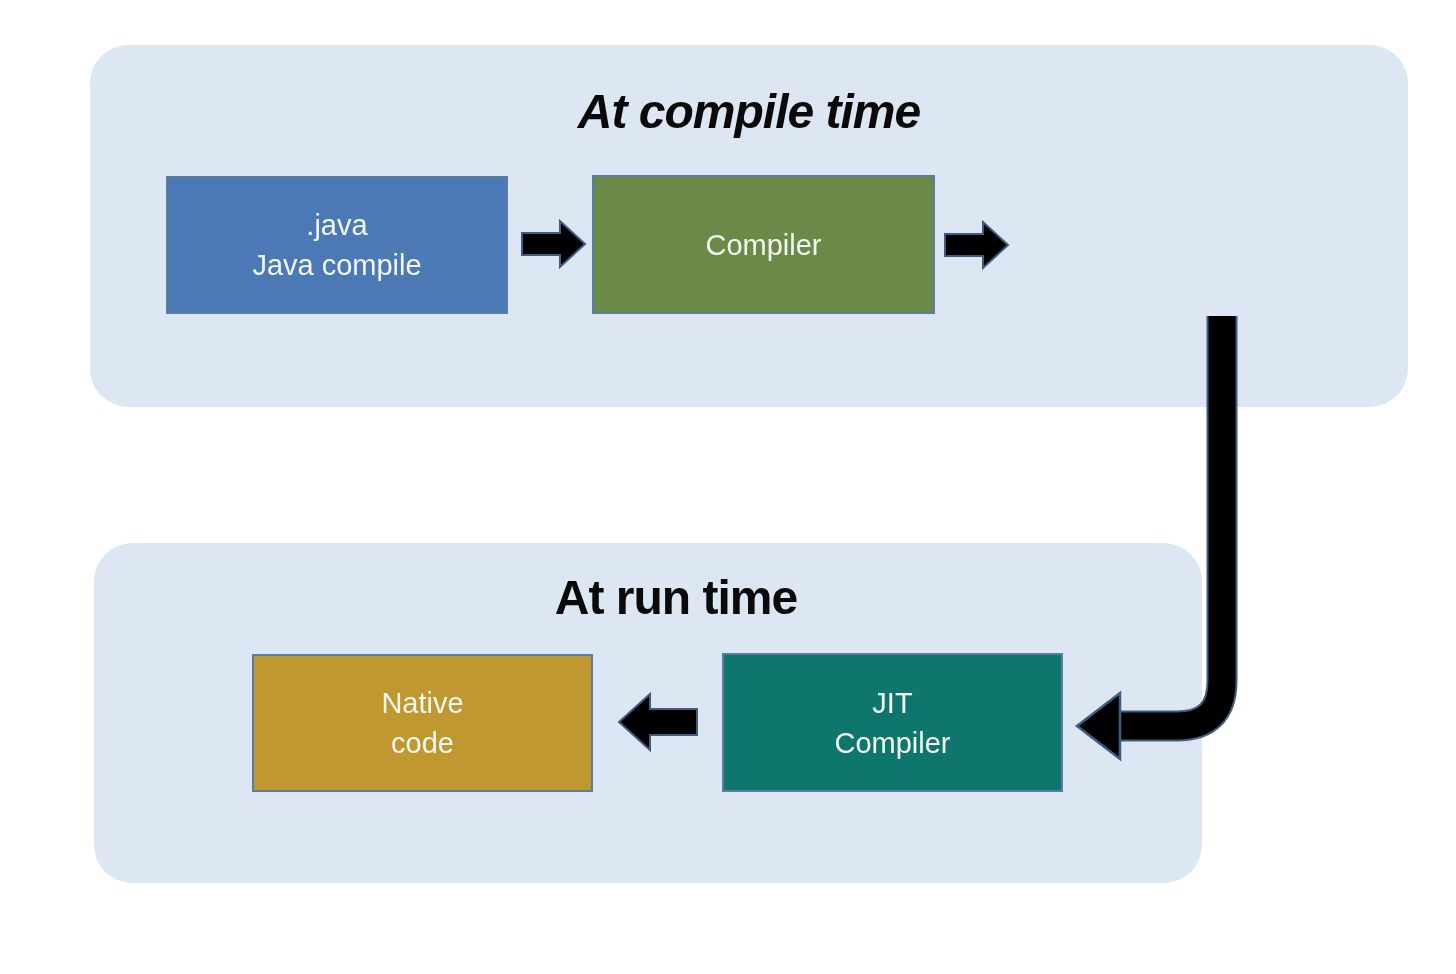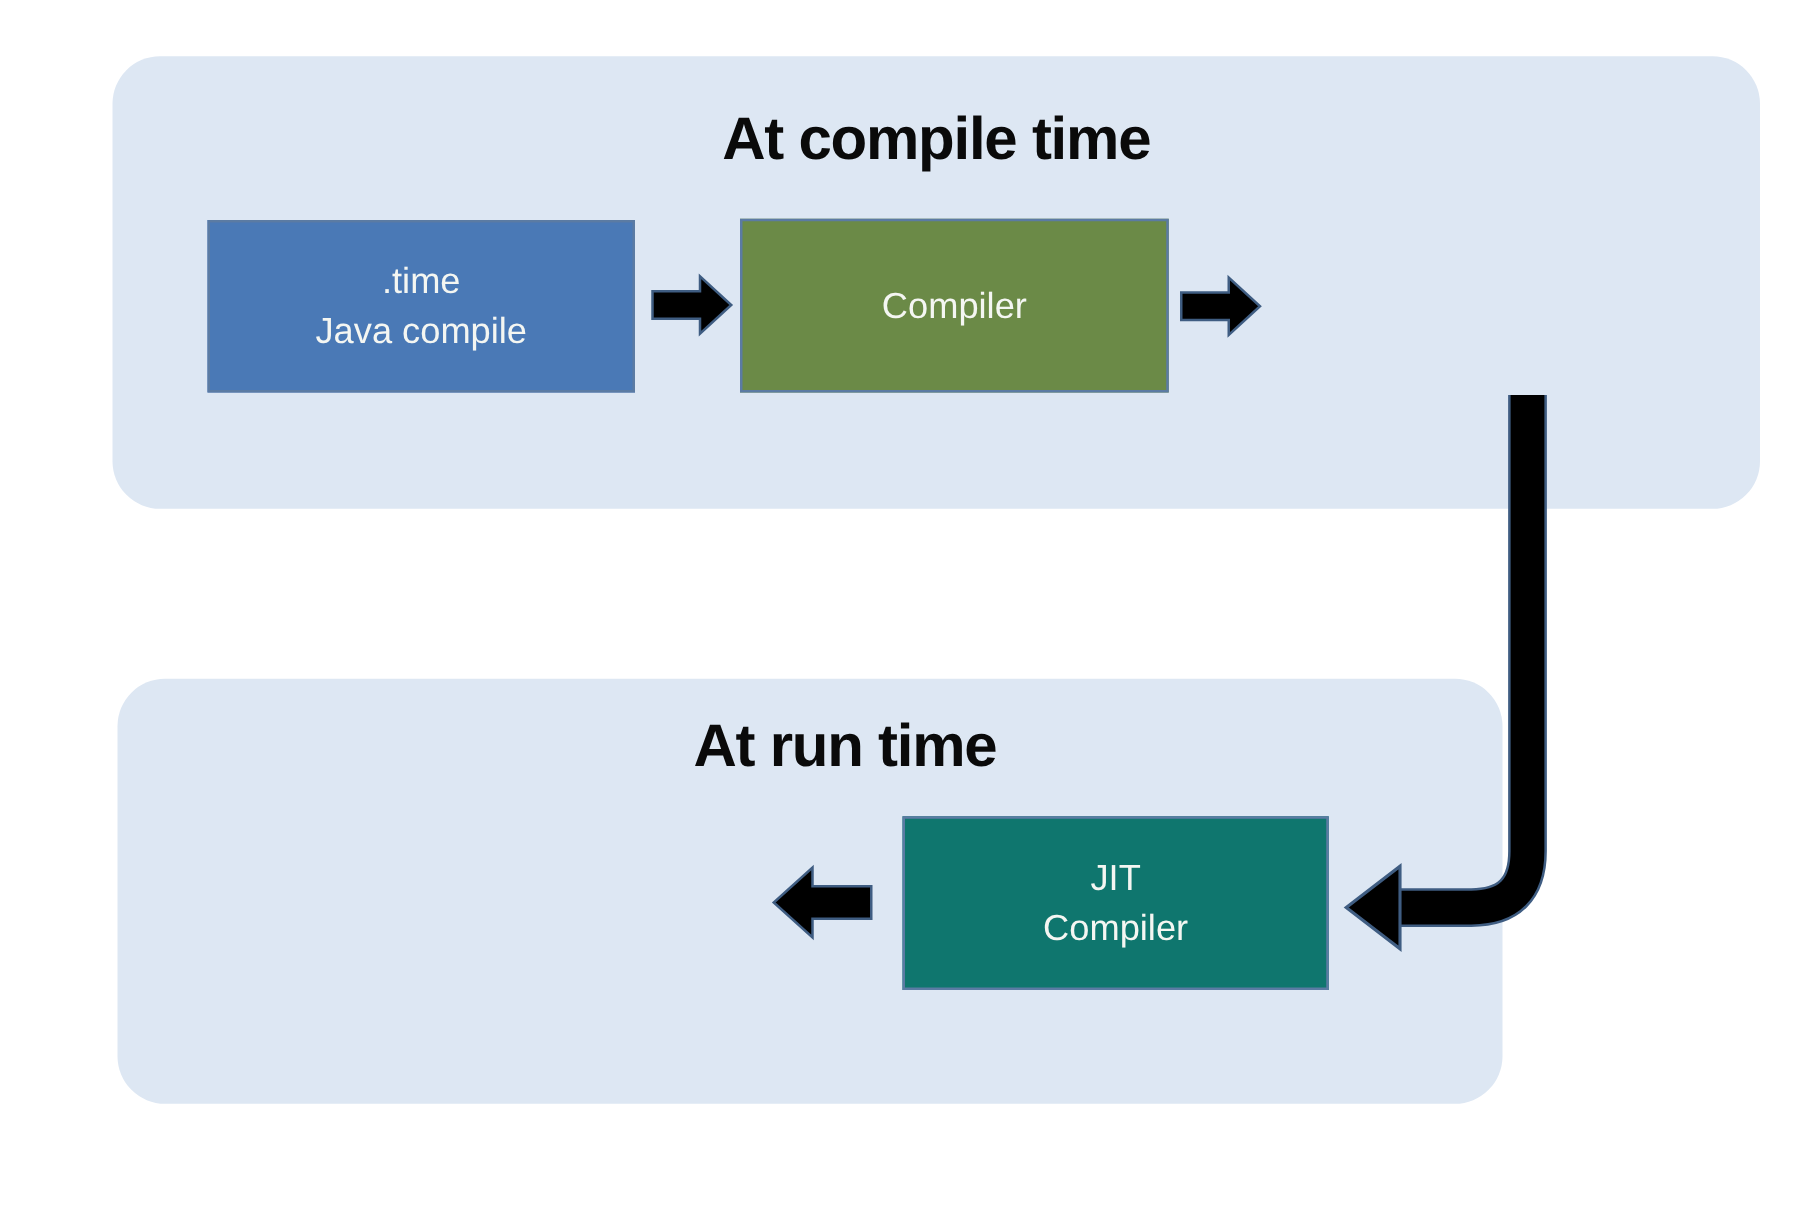--- a/index.html
+++ b/index.html
@@ -22,21 +22,21 @@
     position: absolute;
     width: 100%;
     text-align: center;
     margin: 0;
     color: #0a0a0a;
     font-size: 48px;
     font-weight: bold;
     letter-spacing: -1px;
     line-height: 56px;
   }
-  .title-compile { top: 39px; }
+  .title-compile { top: 39px; font-style: italic; }
   .title-run     { top: 27px; transform: translateX(28px); }
   .node {
     position: absolute;
     box-sizing: border-box;
     border: 2px solid #5b7ba3;
     display: flex;
     flex-direction: column;
     align-items: center;
     justify-content: center;
     color: #f4f6f2;
@@ -68,29 +68,33 @@
 
   <section class="panel panel-compile" style="background-color: rgb(221, 231, 243);">
     <h2 class="panel-title title-compile">At compile time</h2>
   </section>
 
   <section class="panel panel-run" style="background-color: rgb(221, 231, 243);">
     <h2 class="panel-title title-run">At run time</h2>
   </section>
 
   <div class="node node-java" style="background-color: rgb(74, 121, 182);">
-    <span>.time</span>
+    <span>.java</span>
     <span>Java compile</span>
   </div>
 
   <div class="node node-compiler" style="background-color: rgb(107, 138, 71);">
     <span>Compiler</span>
   </div>
 
 
+  <div class="node node-native" style="background-color: rgb(191, 152, 48);">
+    <span>Native</span>
+    <span>code</span>
+  </div>
 
   <div class="node node-jit" style="background-color: #0f766e;">
     <span>JIT</span>
     <span>Compiler</span>
   </div>
 
   <svg class="arrows-layer" viewBox="0 0 1456 974" xmlns="http://www.w3.org/2000/svg">
 
     <polygon class="block-arrow" points="522,233 560,233 560,221 585,244 560,267 560,255 522,255" fill="#000000"></polygon>
 

